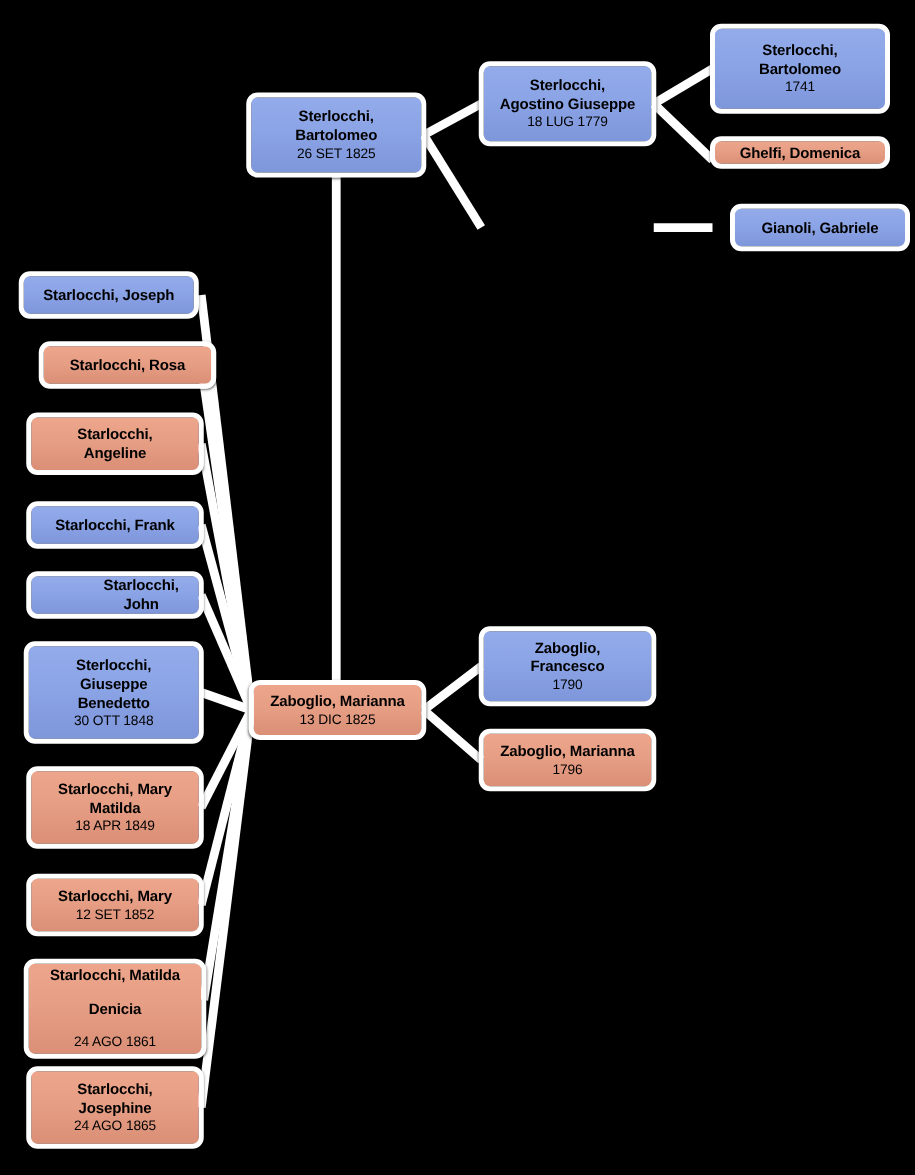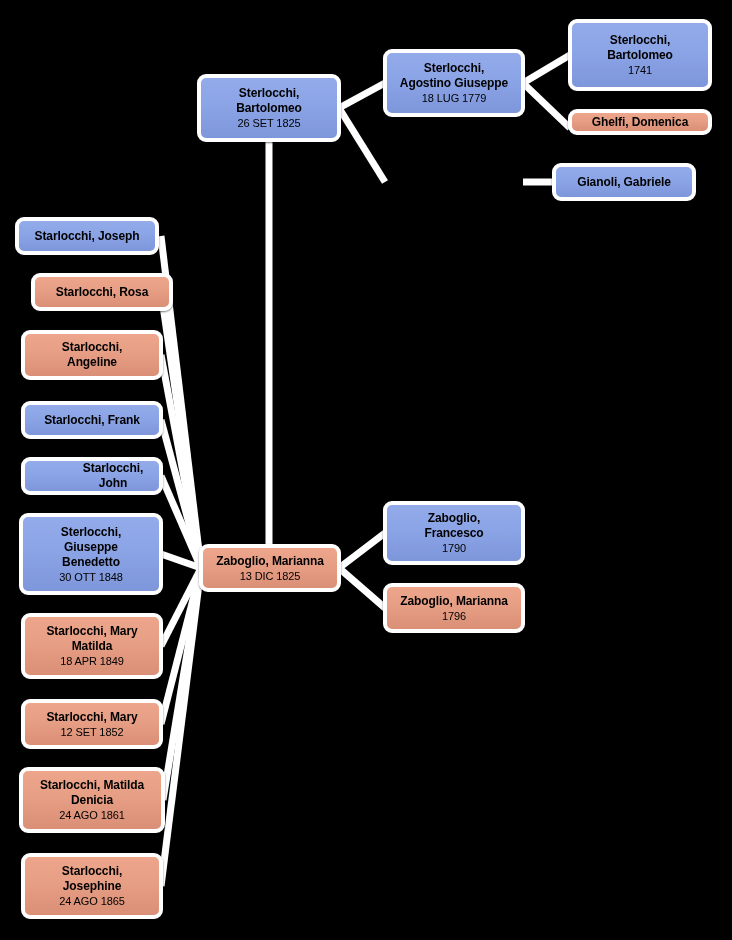--- a/index.html
+++ b/index.html
@@ -92,21 +92,21 @@
       <div class="date">18 LUG 1779</div>
     </div>
     <div class="node male" style="left: 568px; top: 19px; width: 144px; height: 72px;">
       <div class="name">Sterlocchi,</div>
       <div class="name">Bartolomeo</div>
       <div class="date">1741</div>
     </div>
     <div class="node female" style="left: 568px; top: 109px; width: 144px; height: 26px;">
       <div class="name">Ghelfi, Domenica</div>
     </div>
-    <div class="node male" style="left: 552px; top: 163px; width: 144px; height: 38px;">
+    <div class="node male" style="left: 584px; top: 163px; width: 144px; height: 38px;">
       <div class="name">Gianoli, Gabriele</div>
     </div>
     <div class="node female" style="left: 199px; top: 544px; width: 142px; height: 48px;">
       <div class="name">Zaboglio, Marianna</div>
       <div class="date">13 DIC 1825</div>
     </div>
     <div class="node male" style="left: 383px; top: 501px; width: 142px; height: 64px;">
       <div class="name">Zaboglio,</div>
       <div class="name">Francesco</div>
       <div class="date">1790</div>
@@ -139,21 +139,21 @@
     </div>
     <div class="node female" style="left: 21px; top: 613px; width: 142px; height: 66px;">
       <div class="name">Starlocchi, Mary</div>
       <div class="name">Matilda</div>
       <div class="date">18 APR 1849</div>
     </div>
     <div class="node female" style="left: 21px; top: 699px; width: 142px; height: 50px;">
       <div class="name">Starlocchi, Mary</div>
       <div class="date">12 SET 1852</div>
     </div>
-    <div class="node female" style="left: 19px; top: 767px; width: 146px; height: 66px;">
+    <div class="node female" style="left: 19px; top: 767px; width: 146px; height: 80px; justify-content: space-between;">
       <div class="name">Starlocchi, Matilda</div>
       <div class="name">Denicia</div>
       <div class="date">24 AGO 1861</div>
     </div>
     <div class="node female" style="left: 21px; top: 853px; width: 142px; height: 66px;">
       <div class="name">Starlocchi,</div>
       <div class="name">Josephine</div>
       <div class="date">24 AGO 1865</div>
     </div>
   </div>

